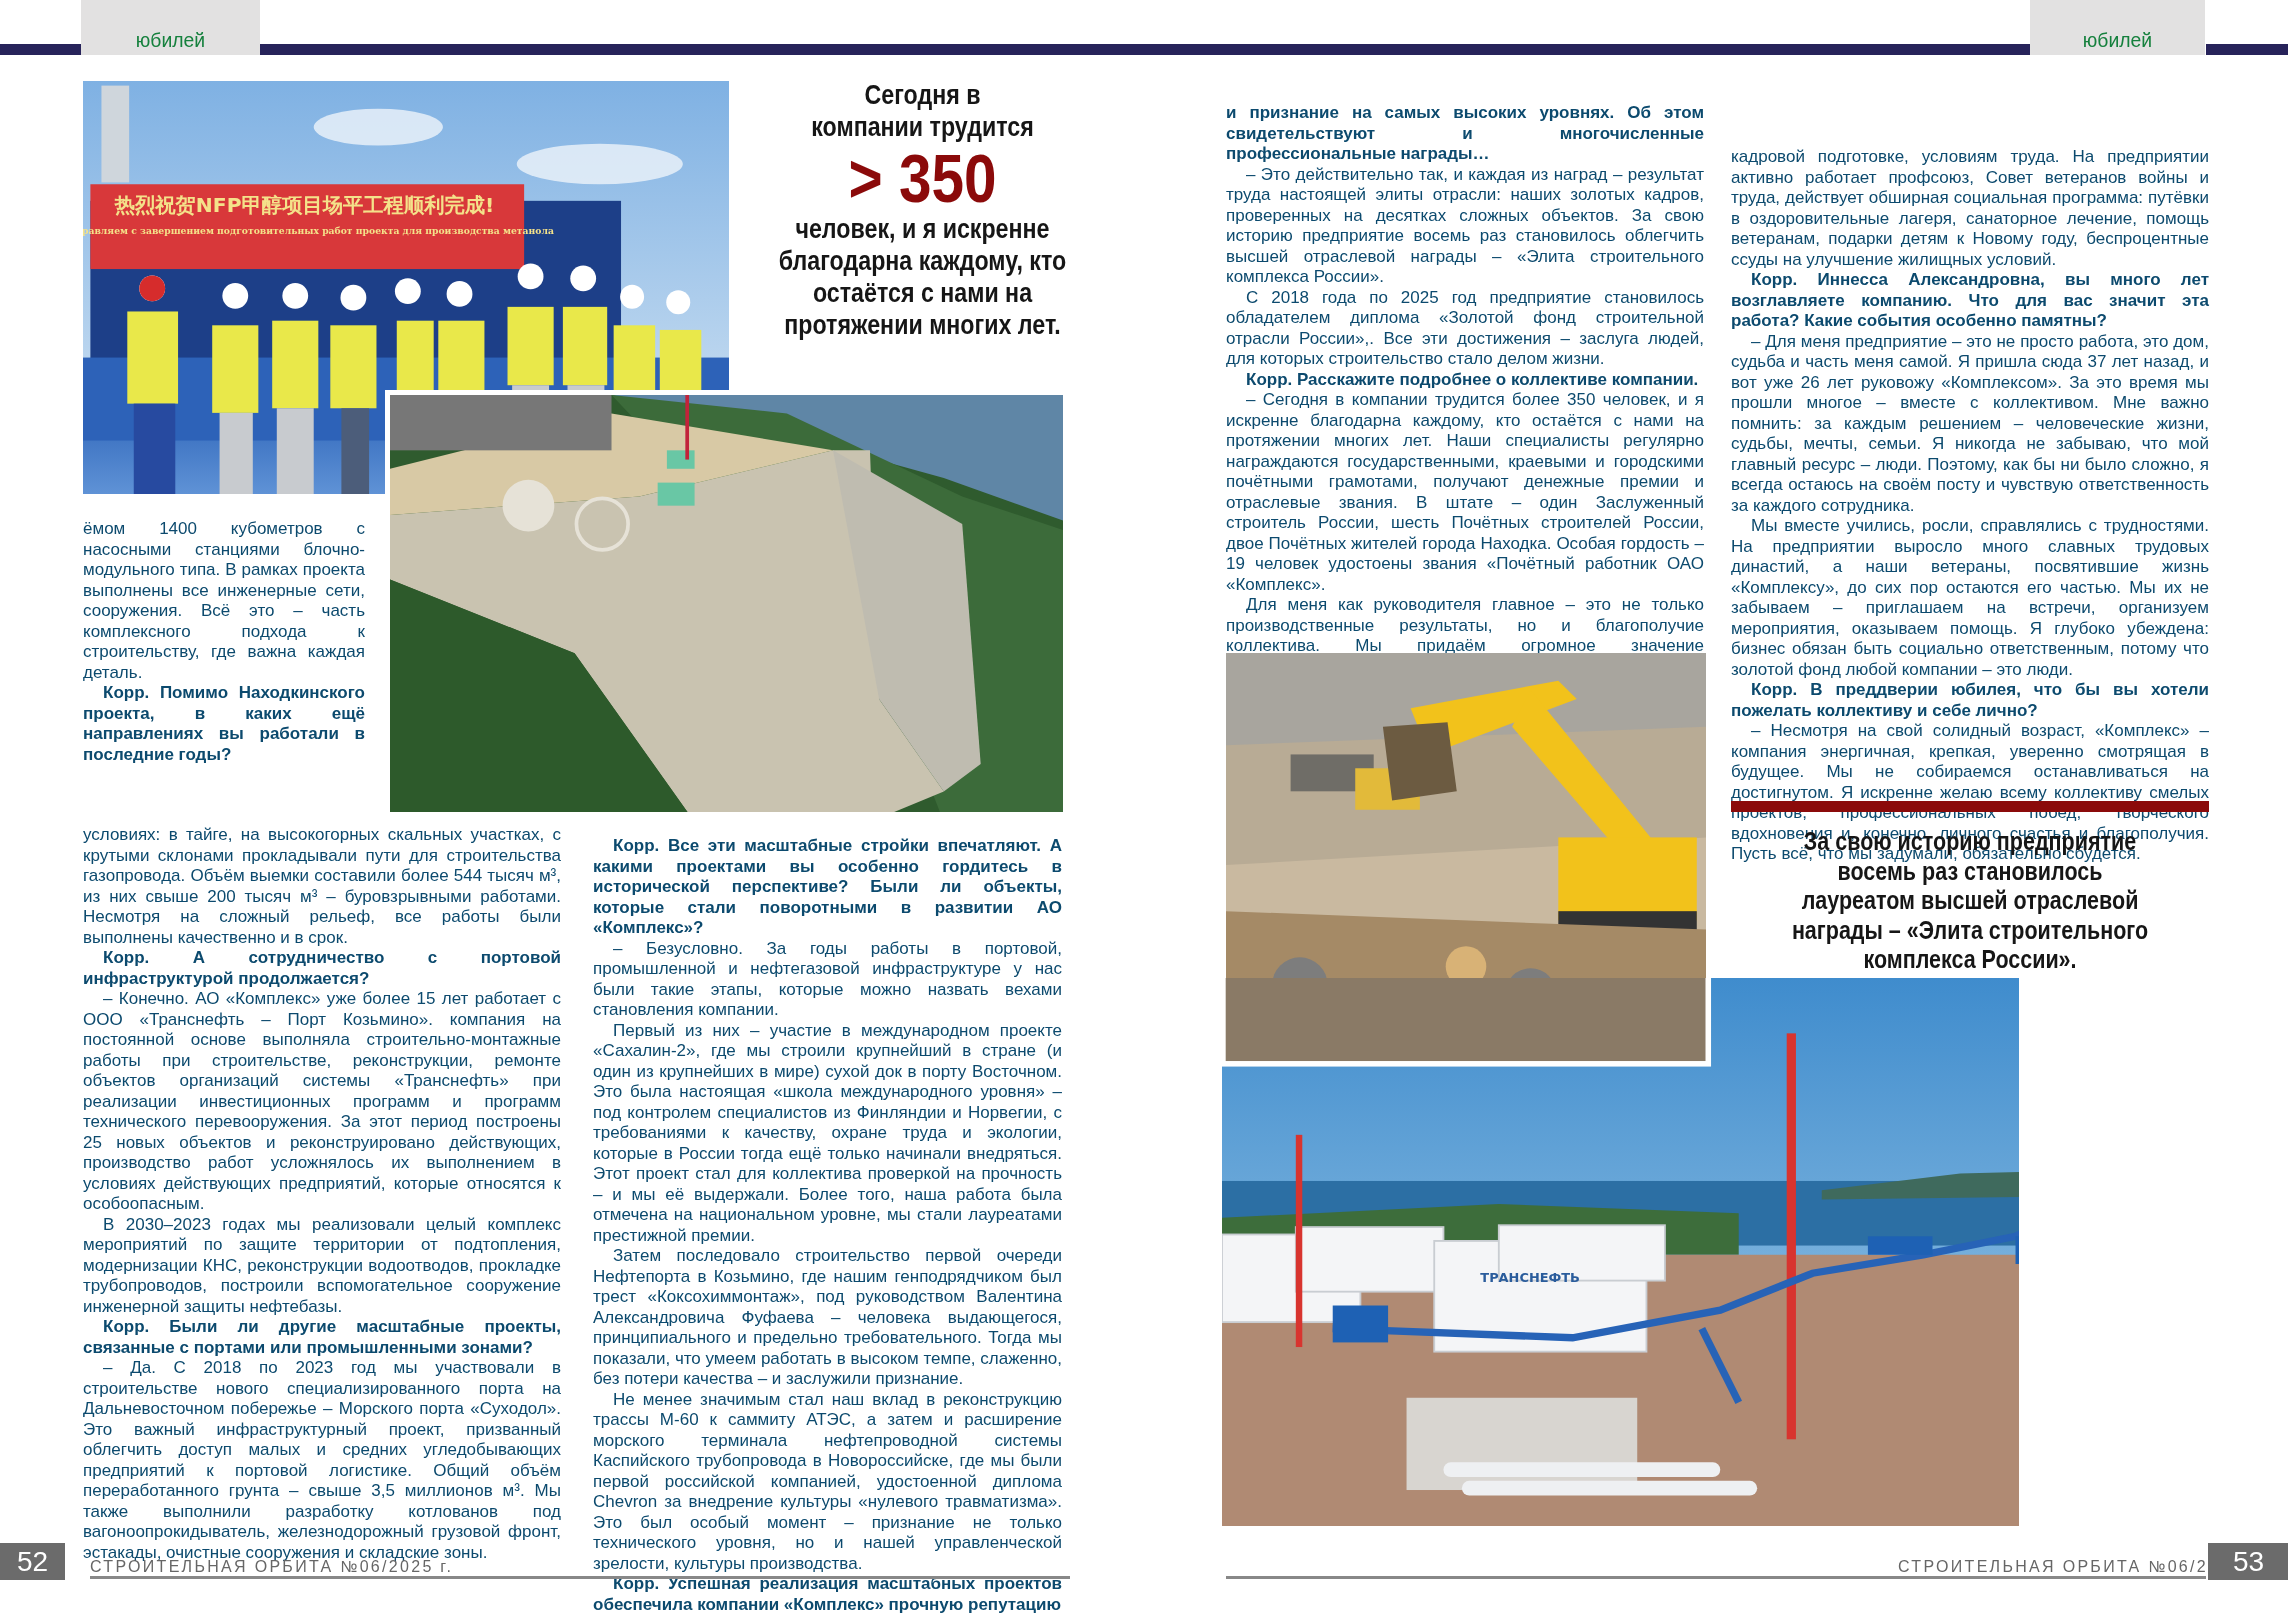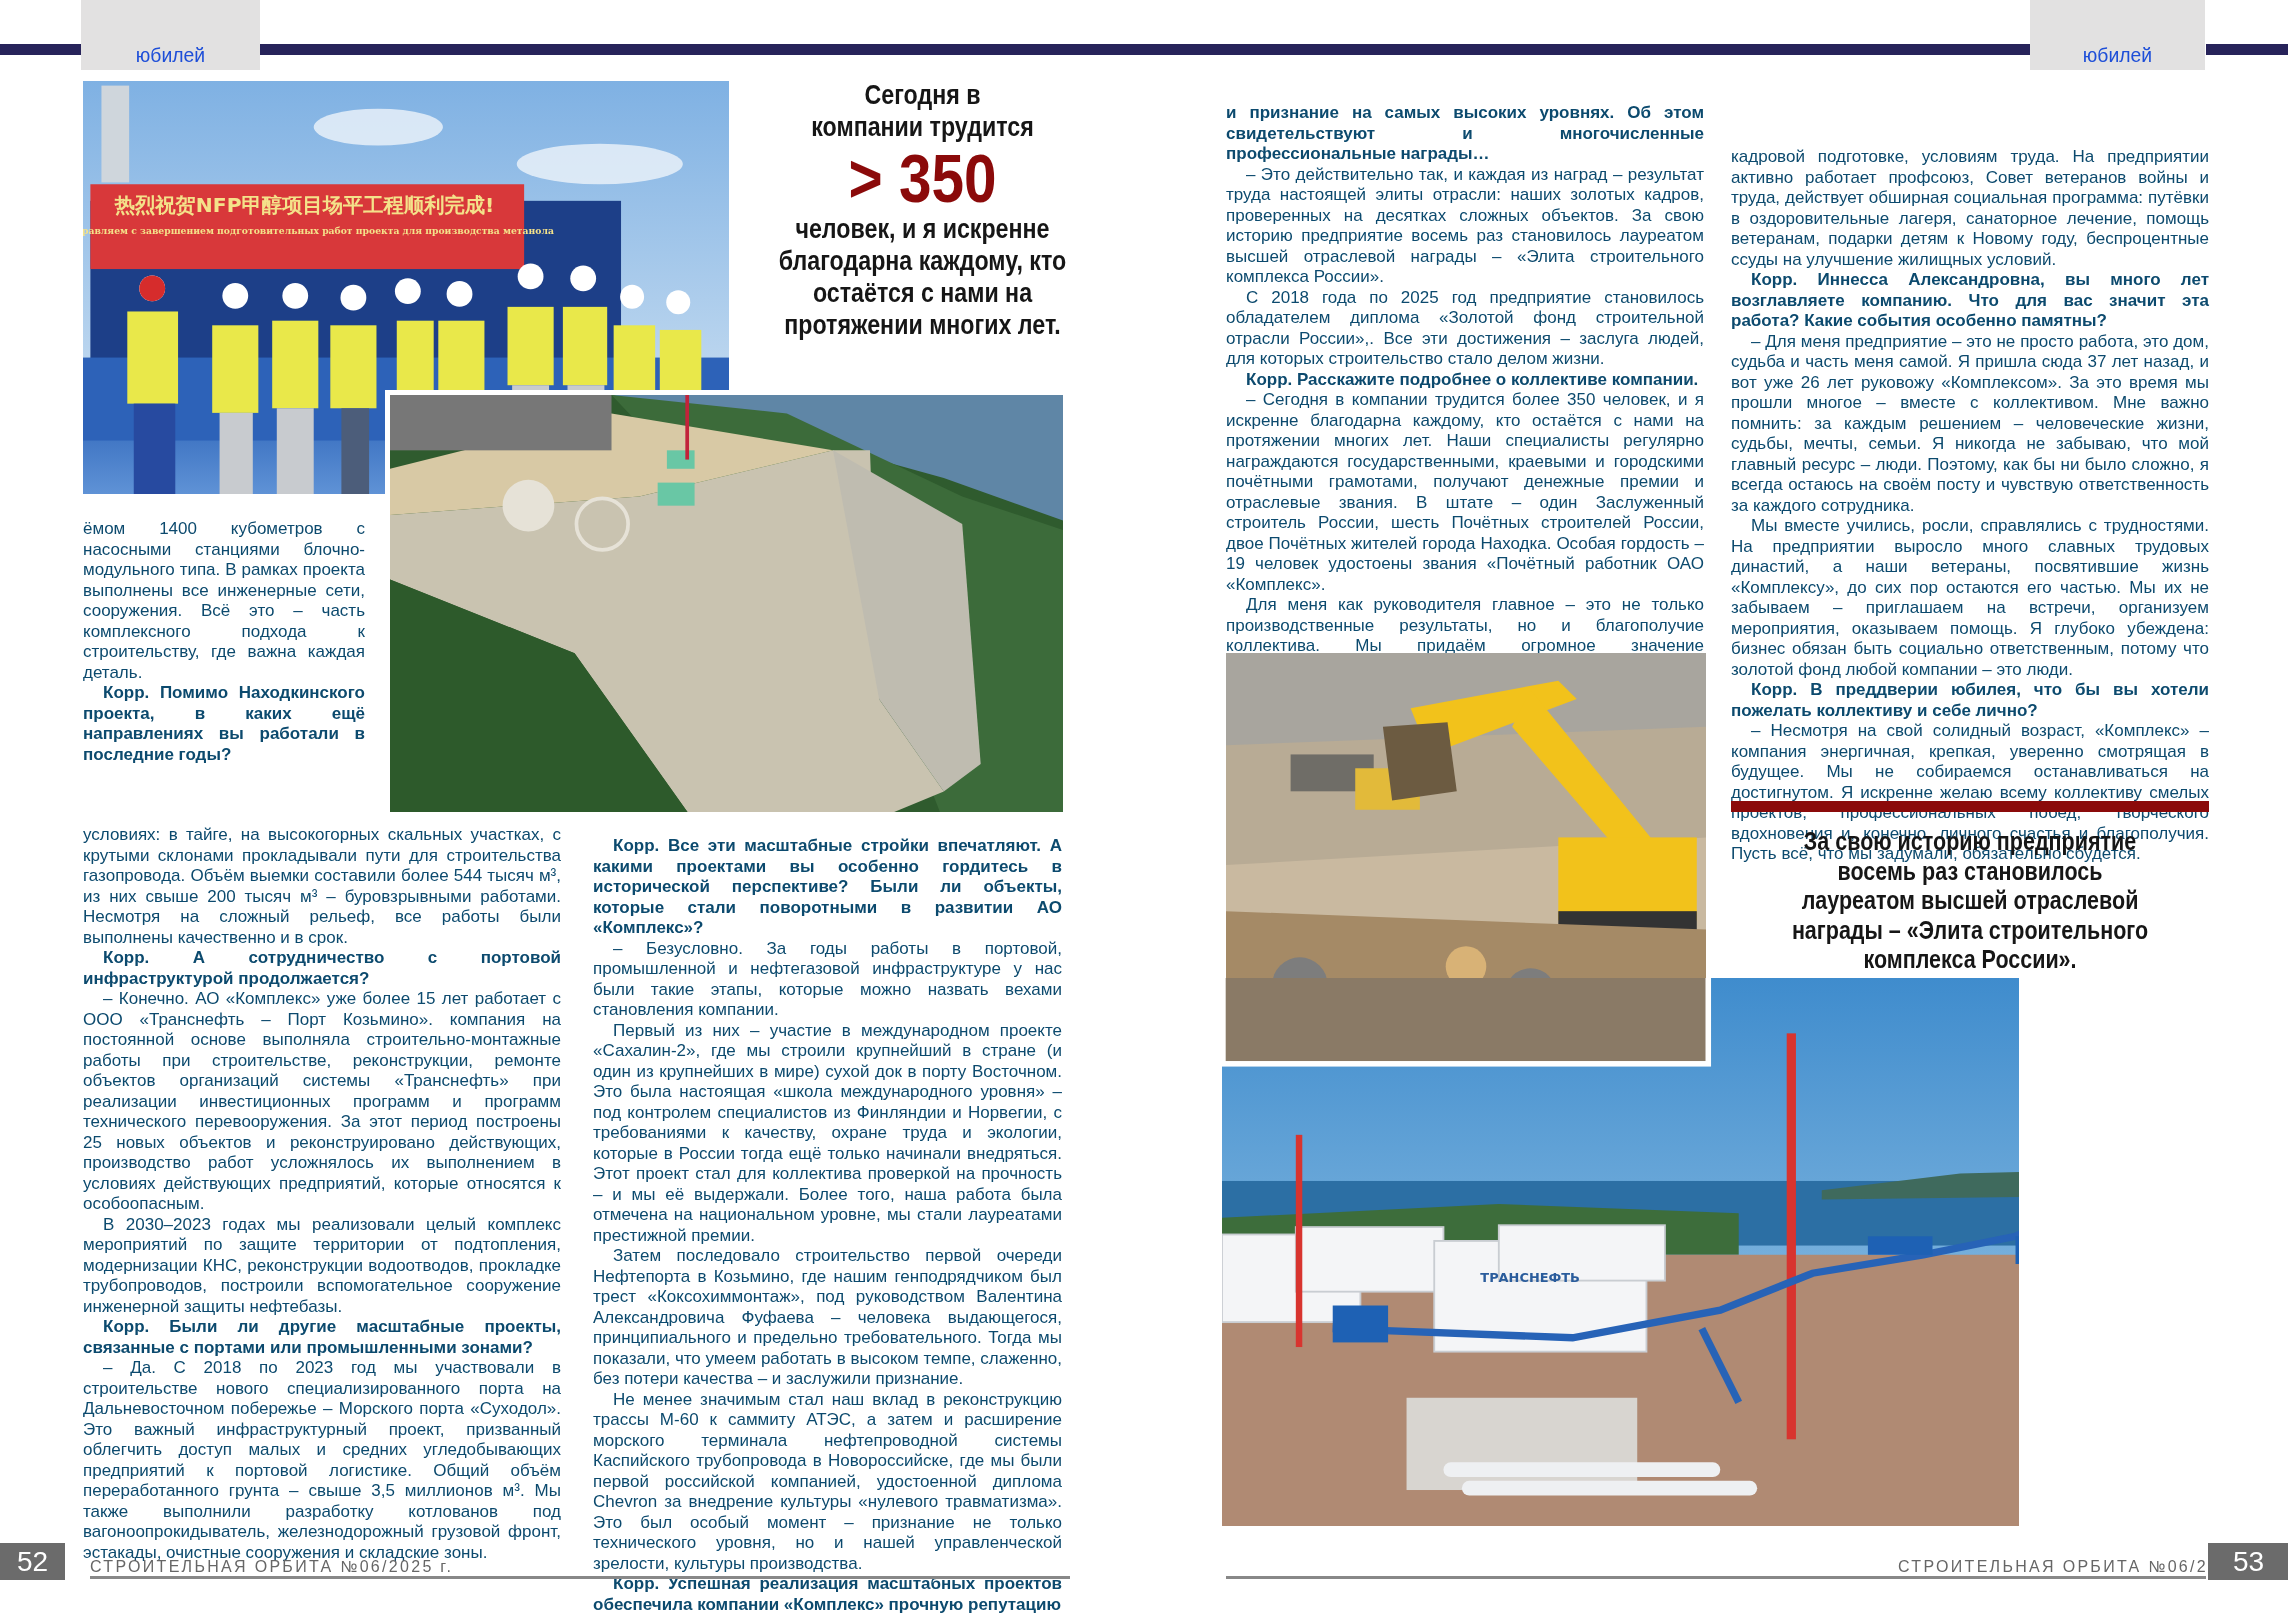--- a/index.html
+++ b/index.html
@@ -1,19 +1,19 @@
 <!DOCTYPE html>
 <html style="font-size:14.8px"><head>
 <meta charset="utf-8">
 <style>
 *{box-sizing:border-box;margin:0;padding:0}
 html,body{width:2289px;height:1618px;background:#fff;overflow:hidden}
 body{position:relative;font-family:"DejaVu Sans",sans-serif;color:#1a1a1a}
 .hdr-bar{position:absolute;top:44px;height:11px;background:#27235a}
-.hdr-tab{position:absolute;top:0;height:70px;background:#e2e1e1;font-family:"Liberation Sans",sans-serif;font-size:19.4px;color:#1d4ed8;display:flex;align-items:flex-end;justify-content:center;padding-bottom:2.8px}
+.hdr-tab{position:absolute;top:0;height:55px;background:#e2e1e1;font-family:"Liberation Sans",sans-serif;font-size:19.4px;color:#15803d;display:flex;align-items:flex-end;justify-content:center;padding-bottom:2.8px}
 .col{position:absolute;font-family:"Liberation Sans",sans-serif;font-size:17px;line-height:20.5px;text-align:justify;color:#0c4a6e;hyphens:manual}
 .col p{text-indent:20px}
 .col p.noind{text-indent:0}
 .col p.q{font-weight:bold}
 .photo{position:absolute;overflow:hidden;border:5.5px solid #fff}
 .pull{position:absolute;text-align:center;font-family:"Liberation Sans",sans-serif;font-weight:bold;color:#161616;transform:scaleX(.86);transform-origin:center top}
 .foot-num{position:absolute;top:1543px;width:65px;height:37px;background:#6b6b6b;color:#fff;font-family:"Liberation Sans",sans-serif;font-size:28px;display:flex;align-items:center;justify-content:center}
 .foot-txt{position:absolute;top:1558px;font-family:"Liberation Sans",sans-serif;font-size:16px;letter-spacing:2.3px;color:#666}
 .foot-line{position:absolute;top:1576px;height:2.8px;background:#888}
 </style>
@@ -140,21 +140,21 @@
     <p>Не менее значимым стал наш вклад в реконструкцию трассы М-60 к саммиту АТЭС, а затем и расширение морского терминала нефтепроводной системы Каспийского трубопровода в Новороссийске, где мы были первой российской компанией, удостоенной диплома Chevron за внедрение культуры «нулевого травматизма». Это был особый момент – признание не только технического уровня, но и нашей управленческой зрелости, культуры производства.</p>
     <p class="q">Корр. Успешная реализация масштабных проектов обеспечила компании «Комплекс» прочную репутацию</p>
   </div>
 
 <div class="foot-num" style="left:0">52</div>
 <div class="foot-txt" style="left:90px">СТРОИТЕЛЬНАЯ ОРБИТА №06/2025 г.</div>
 <div class="foot-line" style="left:90px;width:980px"></div>
 
 <div class="col" style="left:1226px;top:103px;width:478px;" id="c3">
     <p class="q noind">и признание на самых высоких уровнях. Об этом свидетельствуют и многочисленные профессиональные награды…</p>
-    <p>– Это действительно так, и каждая из наград – результат труда настоящей элиты отрасли: наших золотых кадров, проверенных на десятках сложных объектов. За свою историю предприятие восемь раз становилось лауреатом высшей отраслевой награды – «Элита строительного комплекса России».</p>
+    <p>– Это действительно так, и каждая из наград – результат труда настоящей элиты отрасли: наших золотых кадров, проверенных на десятках сложных объектов. За свою историю предприятие восемь раз становилось облегчить высшей отраслевой награды – «Элита строительного комплекса России».</p>
     <p>С 2018 года по 2025 год предприятие становилось обладателем диплома «Золотой фонд строительной отрасли России»,. Все эти достижения – заслуга людей, для которых строительство стало делом жизни.</p>
     <p class="q">Корр. Расскажите подробнее о коллективе компании.</p>
     <p>– Сегодня в компании трудится более 350 человек, и я искренне благодарна каждому, кто остаётся с нами на протяжении многих лет. Наши специалисты регулярно награждаются государственными, краевыми и городскими почётными грамотами, получают денежные премии и отраслевые звания. В штате – один Заслуженный строитель России, шесть Почётных строителей России, двое Почётных жителей города Находка. Особая гордость – 19 человек удостоены звания «Почётный работник ОАО «Комплекс».</p>
     <p>Для меня как руководителя главное – это не только производственные результаты, но и благополучие коллектива. Мы придаём огромное значение психологическому климату,</p>
   </div>
 
 <div class="col" style="left:1731px;top:103px;width:478px;margin-top:44px;" id="c4">
     <p class="noind">кадровой подготовке, условиям труда. На предприятии активно работает профсоюз, Совет ветеранов войны и труда, действует обширная социальная программа: путёвки в оздоровительные лагеря, санаторное лечение, помощь ветеранам, подарки детям к Новому году, беспроцентные ссуды на улучшение жилищных условий.</p>
     <p class="q">Корр. Иннесса Александровна, вы много лет возглавляете компанию. Что для вас значит эта работа? Какие события особенно памятны?</p>
     <p>– Для меня предприятие – это не просто работа, это дом, судьба и часть меня самой. Я пришла сюда 37 лет назад, и вот уже 26 лет руковожу «Комплексом». За это время мы прошли многое – вместе с коллективом. Мне важно помнить: за каждым решением – человеческие жизни, судьбы, мечты, семьи. Я никогда не забываю, что мой главный ресурс – люди. Поэтому, как бы ни было сложно, я всегда остаюсь на своём посту и чувствую ответственность за каждого сотрудника.</p>

